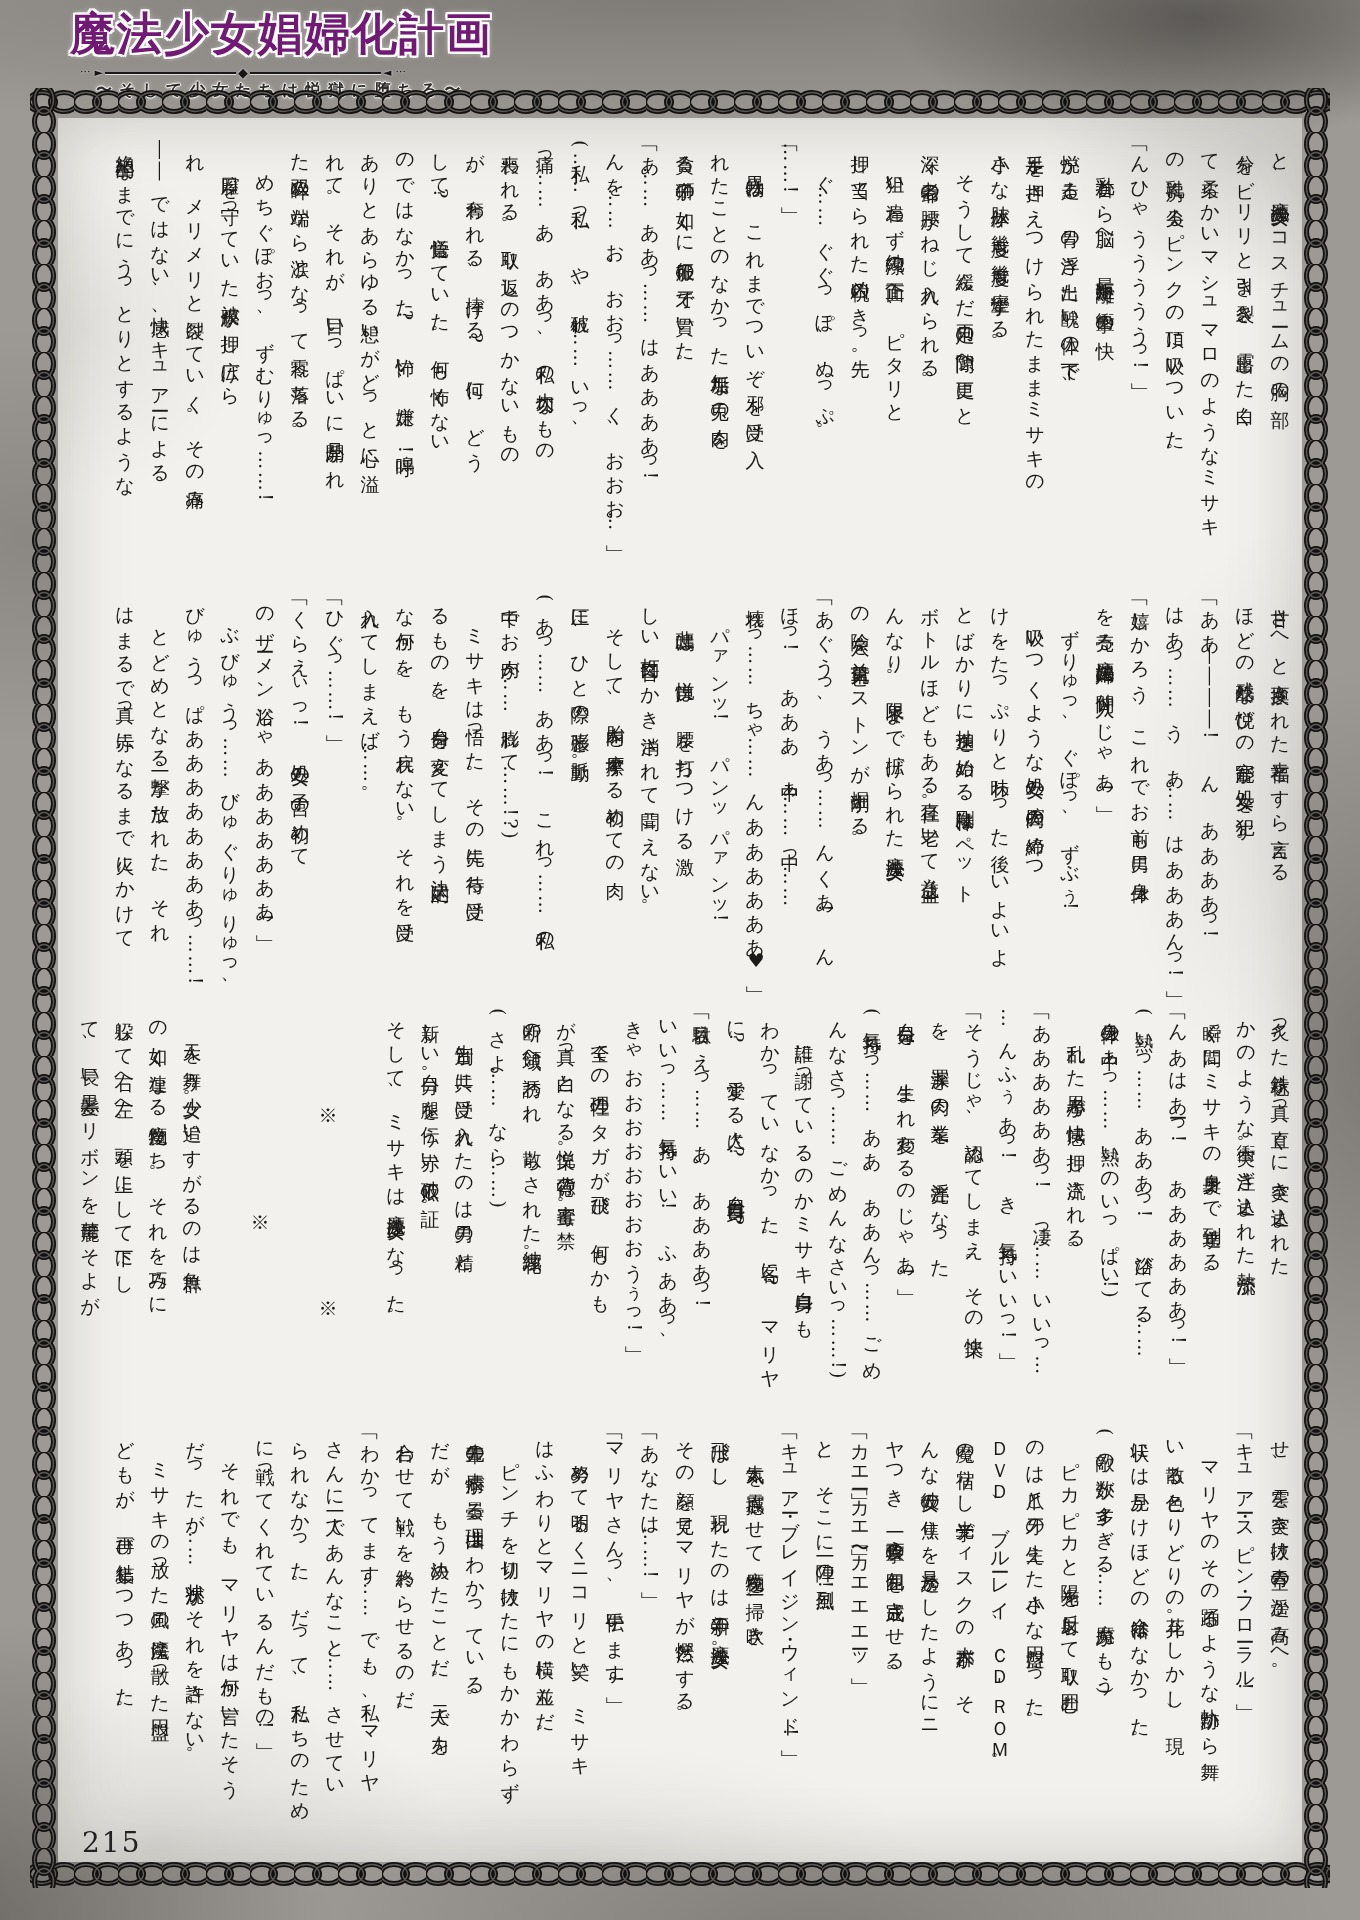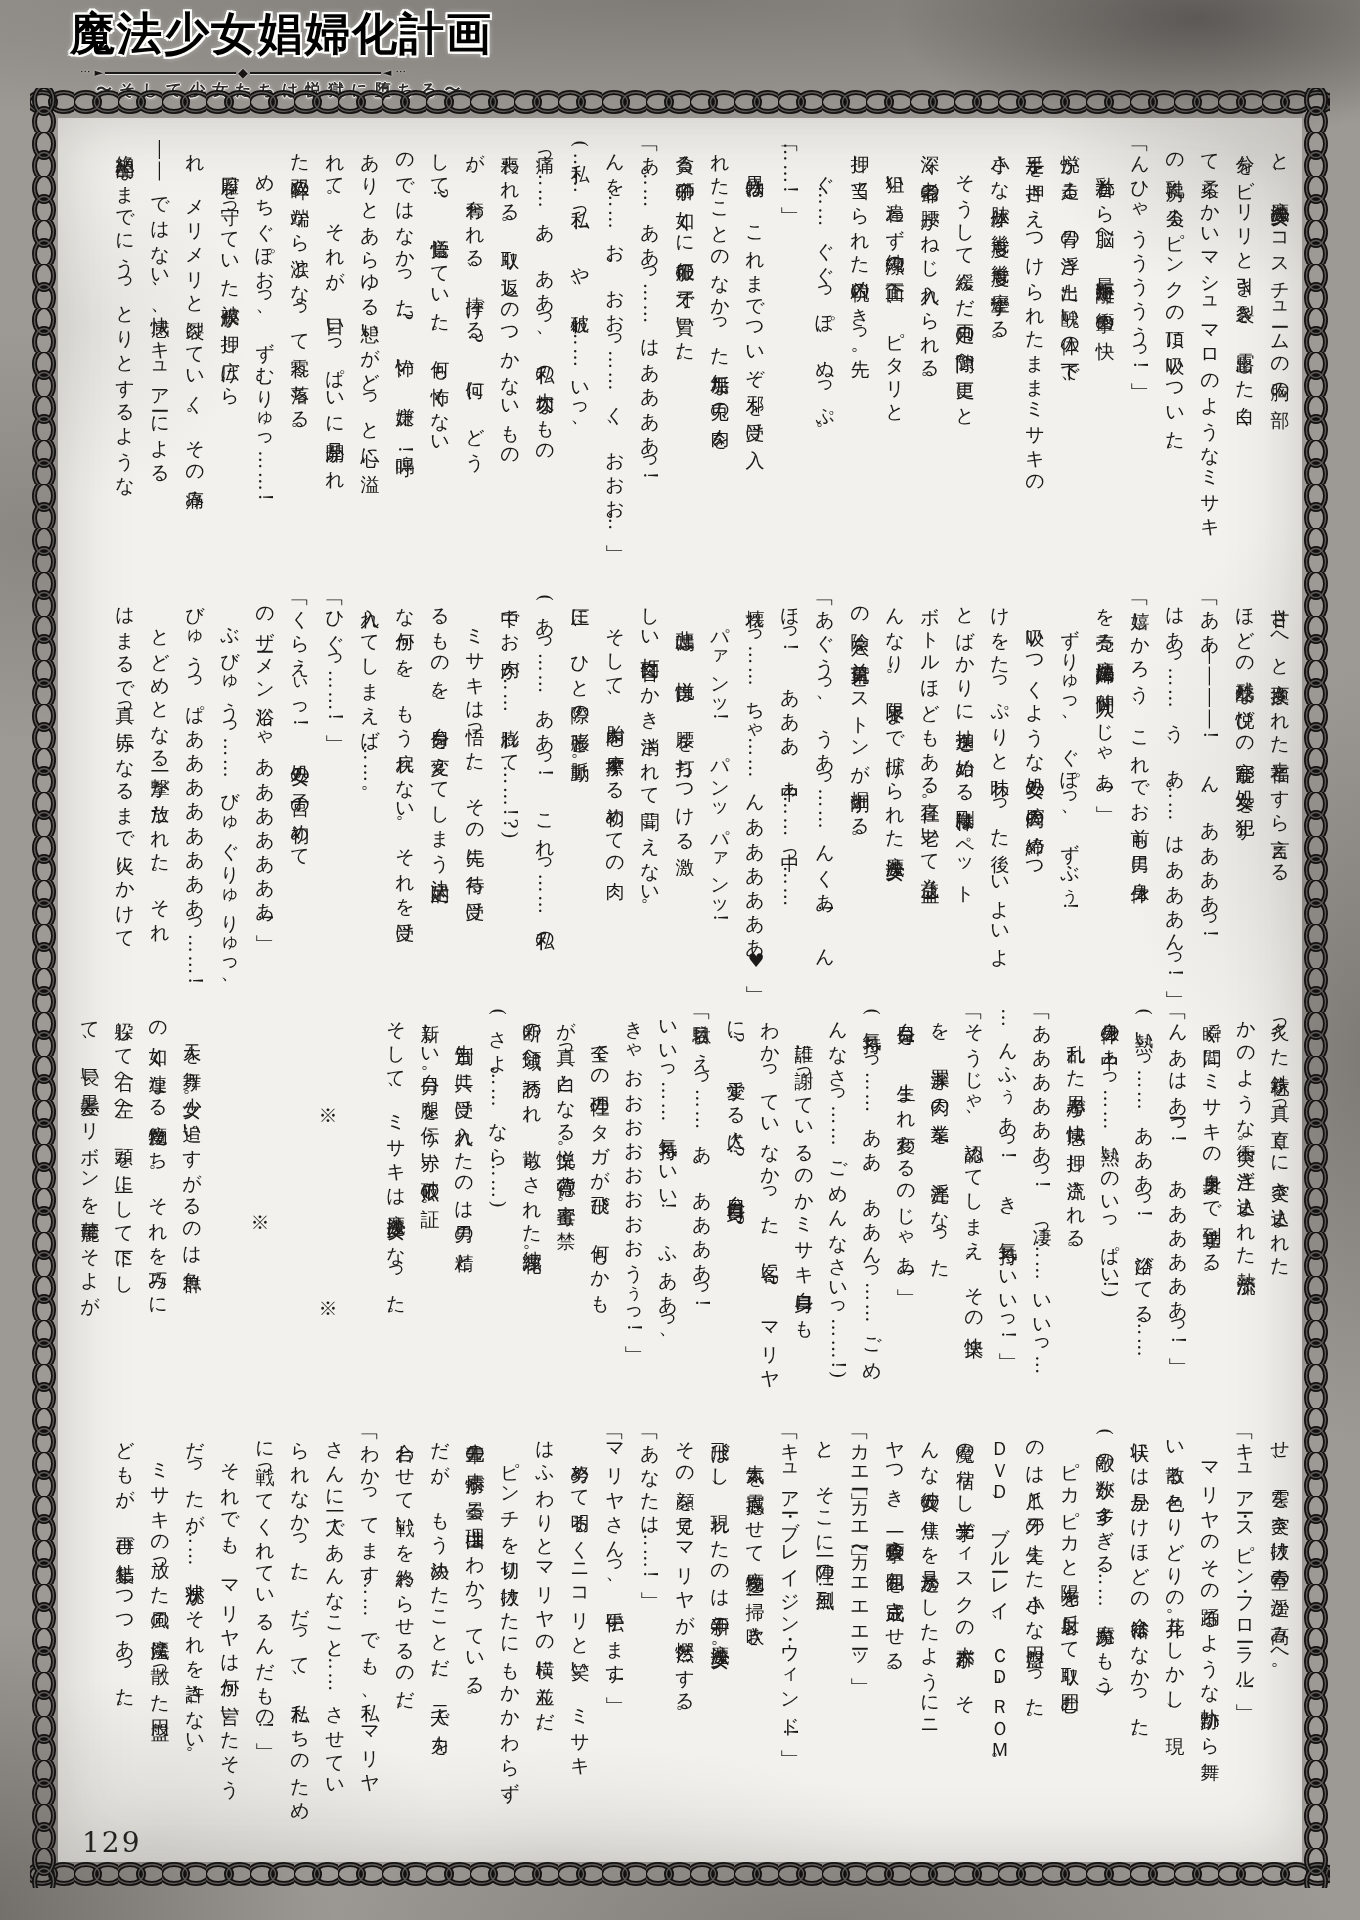--- a/index.html
+++ b/index.html
@@ -37,21 +37,21 @@
   }
   .band{line-height:35px;}
   .band.b3{line-height:34px;}
   .b1{top:140px;height:445px;}
   .b2{top:594px;height:420px;}
   .b3{top:1008px;height:414px;}
   .b4{top:1428px;height:427px;}
 
   .title-banner{position:absolute;left:70px;top:4px;width:420px;}
   .page-title{
-    font-size:45px;font-weight:bold;letter-spacing:2px;color:#000000;margin:0;
+    font-size:45px;font-weight:bold;letter-spacing:2px;color:#701a75;margin:0;
     text-shadow:-2px 0 0 #fdfdfb,2px 0 0 #fdfdfb,0 -2px 0 #fdfdfb,0 2px 0 #fdfdfb,
                 -2px -2px 0 #fdfdfb,2px 2px 0 #fdfdfb,-2px 2px 0 #fdfdfb,2px -2px 0 #fdfdfb,
                 0 0 6px rgba(255,255,255,.9);
     white-space:nowrap;
   }
   .title-divider{display:flex;align-items:center;width:330px;margin:2px 0 1px 8px;color:#161514;}
   .title-divider .rule{flex:1;height:2px;background:#1a1918;box-shadow:0 1px 0 rgba(255,255,255,.7);}
   .title-divider .orn{font-size:11px;line-height:1;padding:0 2px;text-shadow:0 0 2px #fff;}
   .title-divider .orn.center{font-size:13px;}
   .subtitle{
@@ -243,21 +243,21 @@
 合わせて戦いを終わらせるのだ。
 「わかってます……でも、私、マリヤ
 さんに一人であんなこと……させてい
 られなかった。だって、私たちのため
 に戦ってくれているんだもの!」
 　それでも、マリヤは何か言いたそう
 だったが……状況がそれを許さない。
 　ミサキの放った風の魔法に散った円盤
 どもが、再び結集しつつあった。</div>
 
-<div class="page-number">129</div>
+<div class="page-number">215</div>
 
 <svg class="chain chain-top" width="1300" height="28">
     <rect x="0" y="0" width="1300" height="28" fill="url(#chainH)"></rect>
   </svg>
 <svg class="chain chain-bottom" width="1300" height="28">
     <rect x="0" y="0" width="1300" height="28" fill="url(#chainH)"></rect>
   </svg>
 <svg class="chain chain-left" width="28" height="1800">
     <rect x="0" y="0" width="28" height="1800" fill="url(#chainV)"></rect>
   </svg>

